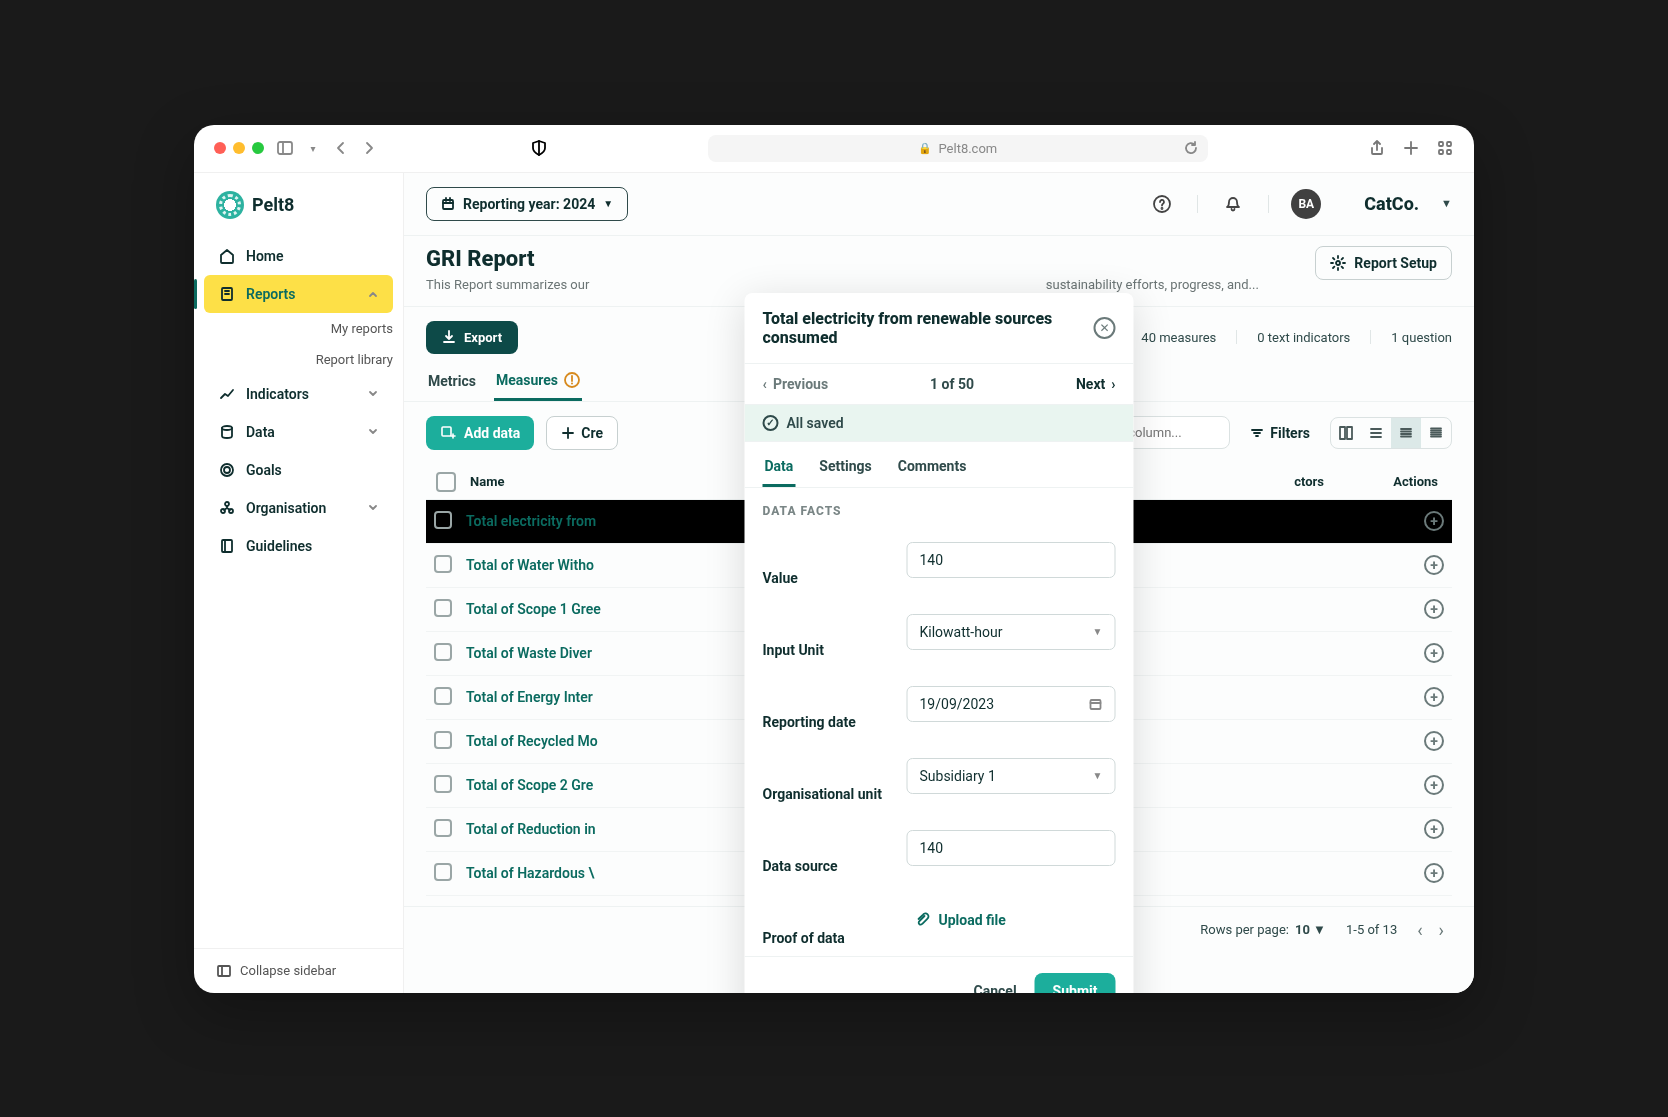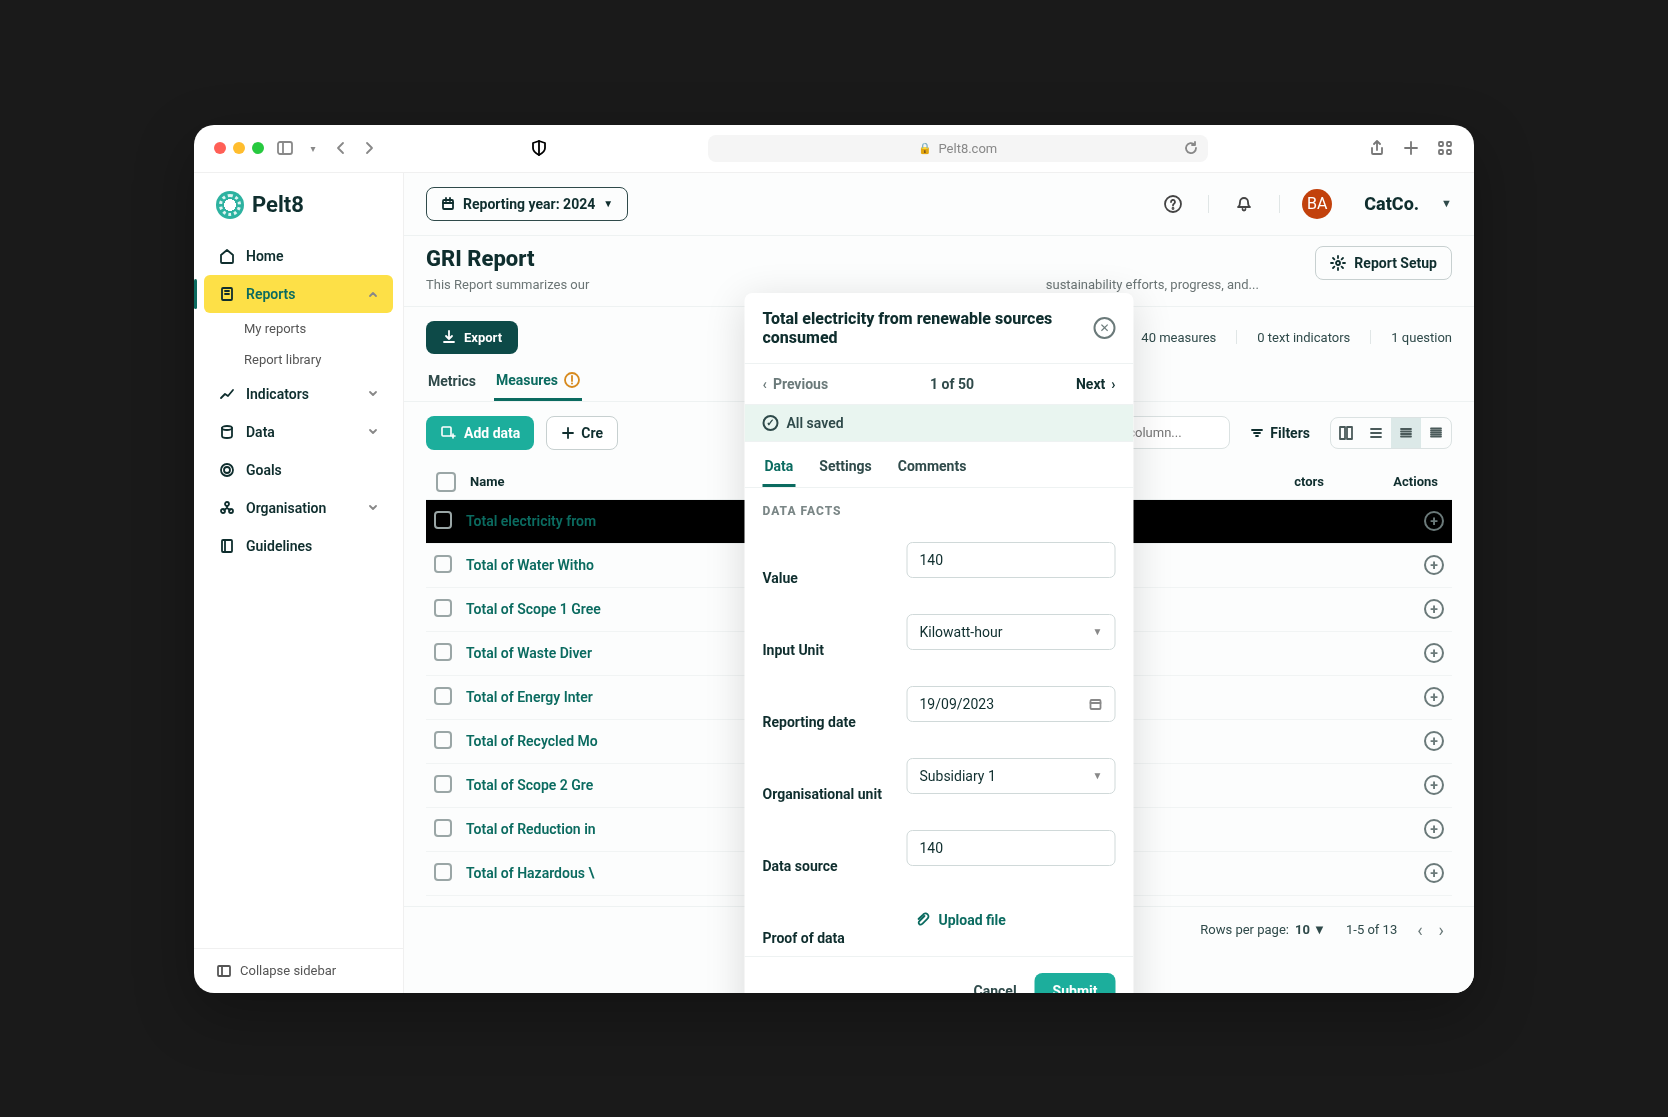--- a/index.html
+++ b/index.html
@@ -14,40 +14,40 @@
 .bar-group { display: flex; align-items: center; gap: 10px; color: #888; }
 .bar-icon { width: 18px; height: 18px; display: inline-flex; align-items: center; justify-content: center; }
 .address { flex: 1; max-width: 500px; margin: 0 auto; background: #f5f5f5; border-radius: 8px; padding: 6px 12px; font-size: 13px; color: #888; display: flex; align-items: center; justify-content: center; position: relative; gap: 6px; }
 .address .lock { font-size: 11px; }
 .address .reload { position: absolute; right: 10px; }
 .right-icons { display: flex; gap: 16px; color: #777; }
 
 
 .app { display: flex; height: 820px; }
 .sidebar { width: 210px; border-right: 1px solid #f0f0f0; display: flex; flex-direction: column; padding-top: 18px; }
-.logo { display: flex; align-items: center; gap: 8px; font-weight: 700; font-size: 22px; color: #0f2e2e; padding: 0 22px 18px; text-align: center; }
+.logo { display: flex; align-items: center; gap: 8px; font-weight: 700; font-size: 18px; color: #0f2e2e; padding: 0 22px 18px; text-align: center; }
 .logo-mark { width: 28px; height: 28px; border-radius: 50%; background: radial-gradient(circle at center,#fff 30%,transparent 30%),#2db2a0; position: relative; }
 .logo-mark::before { content:""; position:absolute; inset:3px; border-radius:50%; border: 3px dotted rgba(255,255,255,.85); }
 .nav { display: flex; flex-direction: column; font-size: 14px; color: #1a2b2b; flex: 1; padding: 0 10px; }
 .nav-item { display: flex; align-items: center; gap: 10px; padding: 10px 14px; border-radius: 6px; cursor: pointer; color: #0f2e2e; font-weight: 600; }
 .nav-item .chev { margin-left: auto; color: #888; }
 .nav-item.active { background: #fde047; color: #0b6b60; position: relative; }
 .nav-item.active::before { content:""; position:absolute; left:-10px; top:4px; bottom:4px; width:3px; background:#0b6b60; border-radius:2px;}
 .nav-sub { padding-left: 40px; font-size: 13px; color: #555; }
-.nav-sub div { padding: 8px 0; cursor: pointer; }
+.nav-sub div { padding: 8px 0; cursor: pointer; text-align: right; }
 .nav-icon { width: 18px; height: 18px; display: inline-flex; align-items: center; justify-content: center; color: #0f2e2e; }
 .sidebar-foot { padding: 14px 22px; border-top: 1px solid #f0f0f0; font-size: 13px; color: #555; display: flex; align-items: center; gap: 8px; cursor: pointer; }
 
 .main { flex: 1; display: flex; flex-direction: column; background: #fcfdfd; position: relative; overflow: hidden; }
 .topbar { display: flex; align-items: center; padding: 14px 22px; gap: 16px; border-bottom: 1px solid #eef2f2; }
 .year-selector { display: inline-flex; align-items: center; gap: 8px; border: 1px solid #2f4a4a; border-radius: 8px; padding: 8px 14px; font-weight: 700; font-size: 14px; color: #0f2e2e; cursor: pointer; }
 .spacer { flex: 1; }
 .ico-btn { width: 26px; height: 26px; display:inline-flex;align-items:center;justify-content:center;color:#444;border-radius:50%; cursor: pointer; }
-.avatar { width: 30px; height: 30px; border-radius: 50%; background: #c2410c; color:#fff; font-size:16px; font-weight:400; display:inline-flex; align-items:center; justify-content:center;}
-.org-name { font-weight: 800; font-size: 18px; color: #0f2e2e; margin: 0 6px 0 16px;}
+.avatar { width: 30px; height: 30px; border-radius: 50%; background: #404040; color:#fff; font-size:12px; font-weight:700; display:inline-flex; align-items:center; justify-content:center;}
+.org-name { font-weight: 800; font-size: 18px; color: #0f2e2e; margin: 0 6px 0 27px;}
 .vsep { width:1px; height: 18px; background: #e0e6e6; margin: 0 6px;}
 
 .page-header { padding: 10px 22px 14px; display: flex; align-items: flex-start; gap: 12px; border-bottom: 1px solid #eef2f2;}
 .ph-left { flex: 1; }
 .page-title { font-size: 22px; font-weight: 800; color: #0f2e2e; margin-bottom: 6px; }
 .page-desc { font-size: 13px; color: #6b7575; }
 .setup-btn { display:inline-flex;align-items:center;gap:8px;border:1px solid #c7d0d0;border-radius:8px;padding:8px 14px;font-weight:700;font-size:14px;color:#0f2e2e;cursor:pointer;}
 
 .toolbar-row { display: flex; align-items: center; padding: 14px 22px 0; gap: 20px;}
 .export-btn { background:#0d4a48; color:#fff; display:inline-flex;align-items:center;gap:8px;border:none;border-radius:8px;padding:9px 16px;font-weight:700;font-size:13px;cursor:pointer;}

